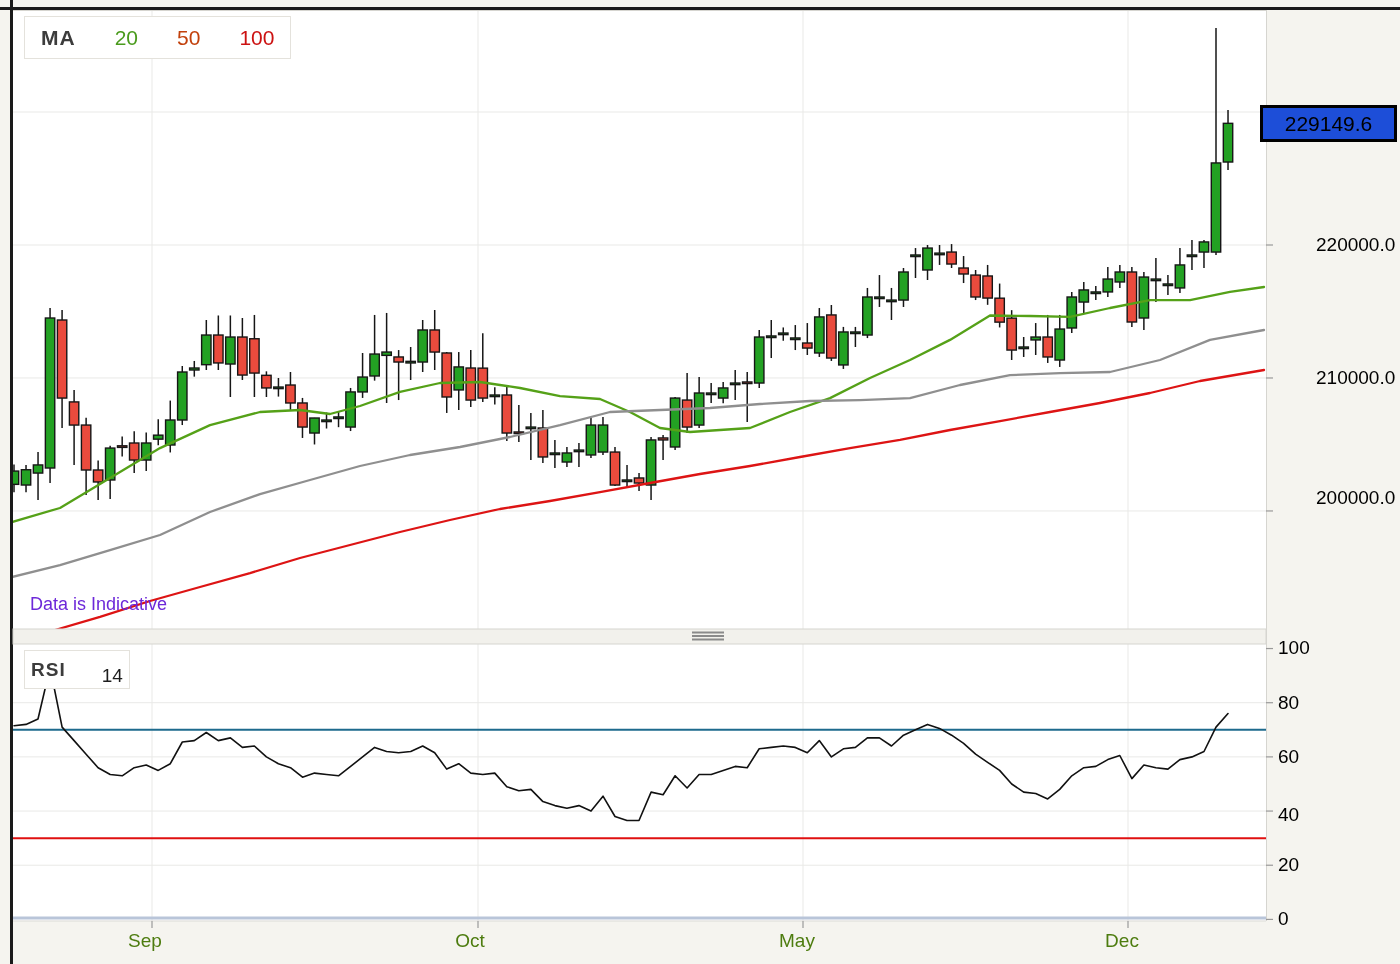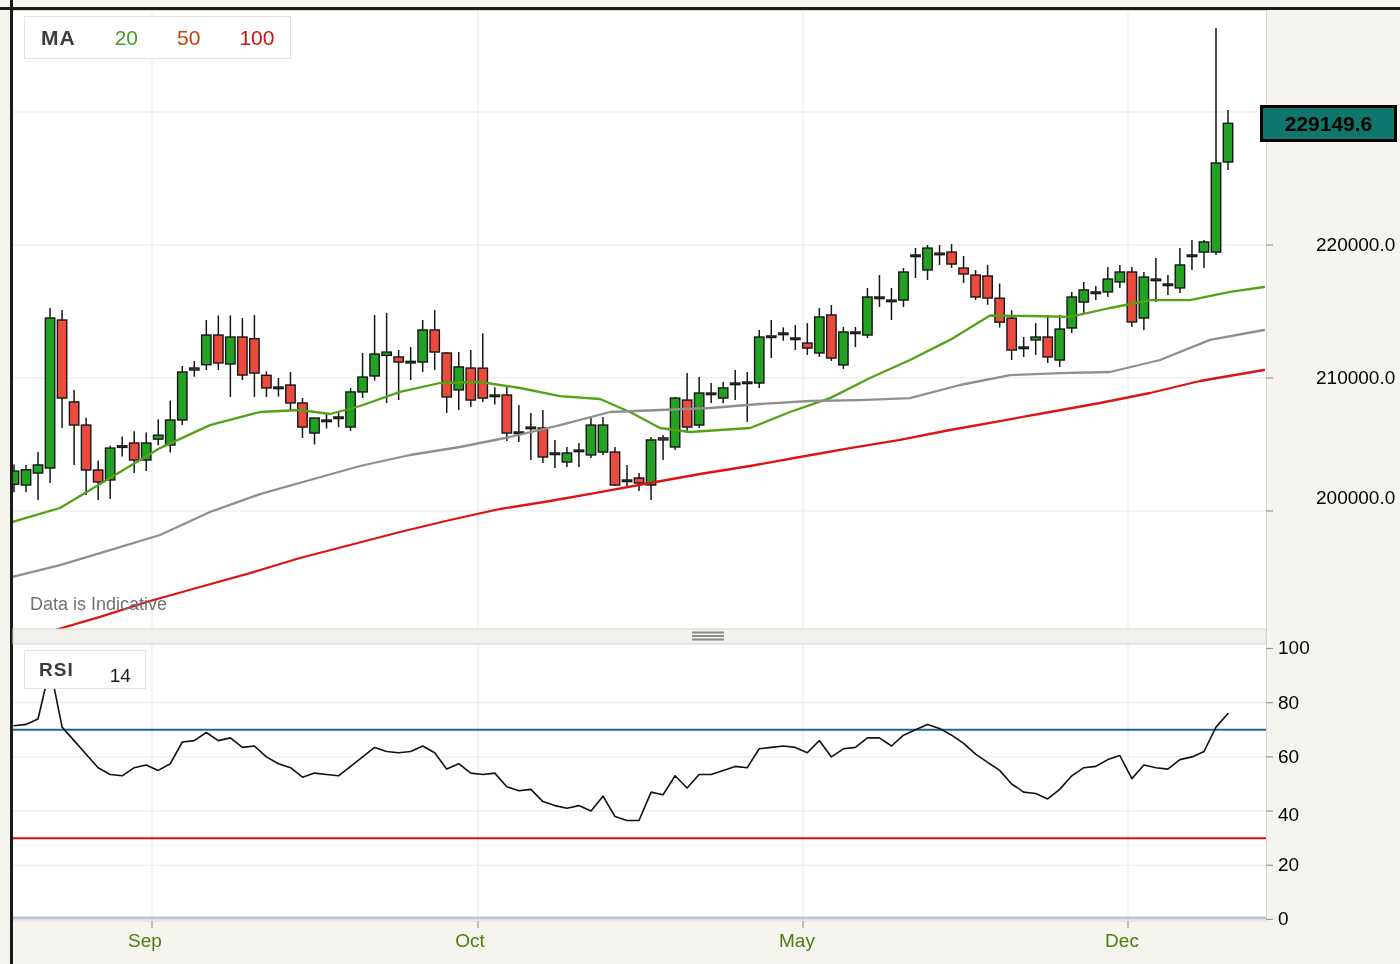--- a/index.html
+++ b/index.html
@@ -11,32 +11,32 @@
   }
   #chart-svg{position:absolute;left:0;top:0;}
   .overlay{position:absolute;white-space:nowrap;gap:24px;}
   .legend-box{
     position:absolute;background:#ffffff;border:1px solid #e4e2dc;
     display:flex;align-items:center;z-index:3;
   }
   .legend-ma{left:24px;top:16px;height:41px;padding:0 16px;font-size:21px;}
   .legend-ma .lbl{font-weight:700;color:#3c3c3c;letter-spacing:1px;}
   .legend-ma .p{margin-left:15px;font-weight:500;}
-  .legend-rsi{left:24px;top:650px;height:37px;padding:0 14px;font-size:19px;z-index:3;}
+  .legend-rsi{left:24px;top:650px;height:37px;padding:0 6px;font-size:19px;z-index:3;}
   .legend-rsi .lbl{font-weight:700;color:#3c3c3c;letter-spacing:1px;}
   .legend-rsi .per{margin-left:12px;color:#1d1d1d;margin-top:12px;}
-  .note{left:30px;top:594px;font-size:18px;color:#737373;z-index:2;}
+  .note{left:30px;top:594px;font-size:18px;color:#6d28d9;z-index:2;}
   .ytick{left:1276px;font-size:19px;color:#000;z-index:1;transform:translateY(-50%);margin-left:40px;}
   .rsitick{left:1278px;font-size:19px;color:#000;z-index:1;transform:translateY(-50%);}
   .mtick{top:930px;font-size:19px;color:#4d7c0f;transform:translateX(-50%);z-index:1;}
   .price-box{
     left:1260px;top:105px;width:131px;height:31px;z-index:4;
-    background:#0f766e;border:3px solid #000;
+    background:#1d4ed8;border:3px solid #000;
     display:flex;align-items:center;justify-content:center;
-    font-size:21px;color:#000;font-weight:bold;
+    font-size:21px;color:#000;
   }
 </style>
 </head>
 <body>
 
 <svg id="chart-svg" width="1400" height="964">
     <rect x="13" y="10" width="1253" height="619" fill="#ffffff"></rect>
     <rect x="13" y="644" width="1253" height="277.5" fill="#ffffff"></rect>
     <g>
       <line x1="152" y1="10" x2="152" y2="629" stroke="#e9e9e7" stroke-width="1"></line>

